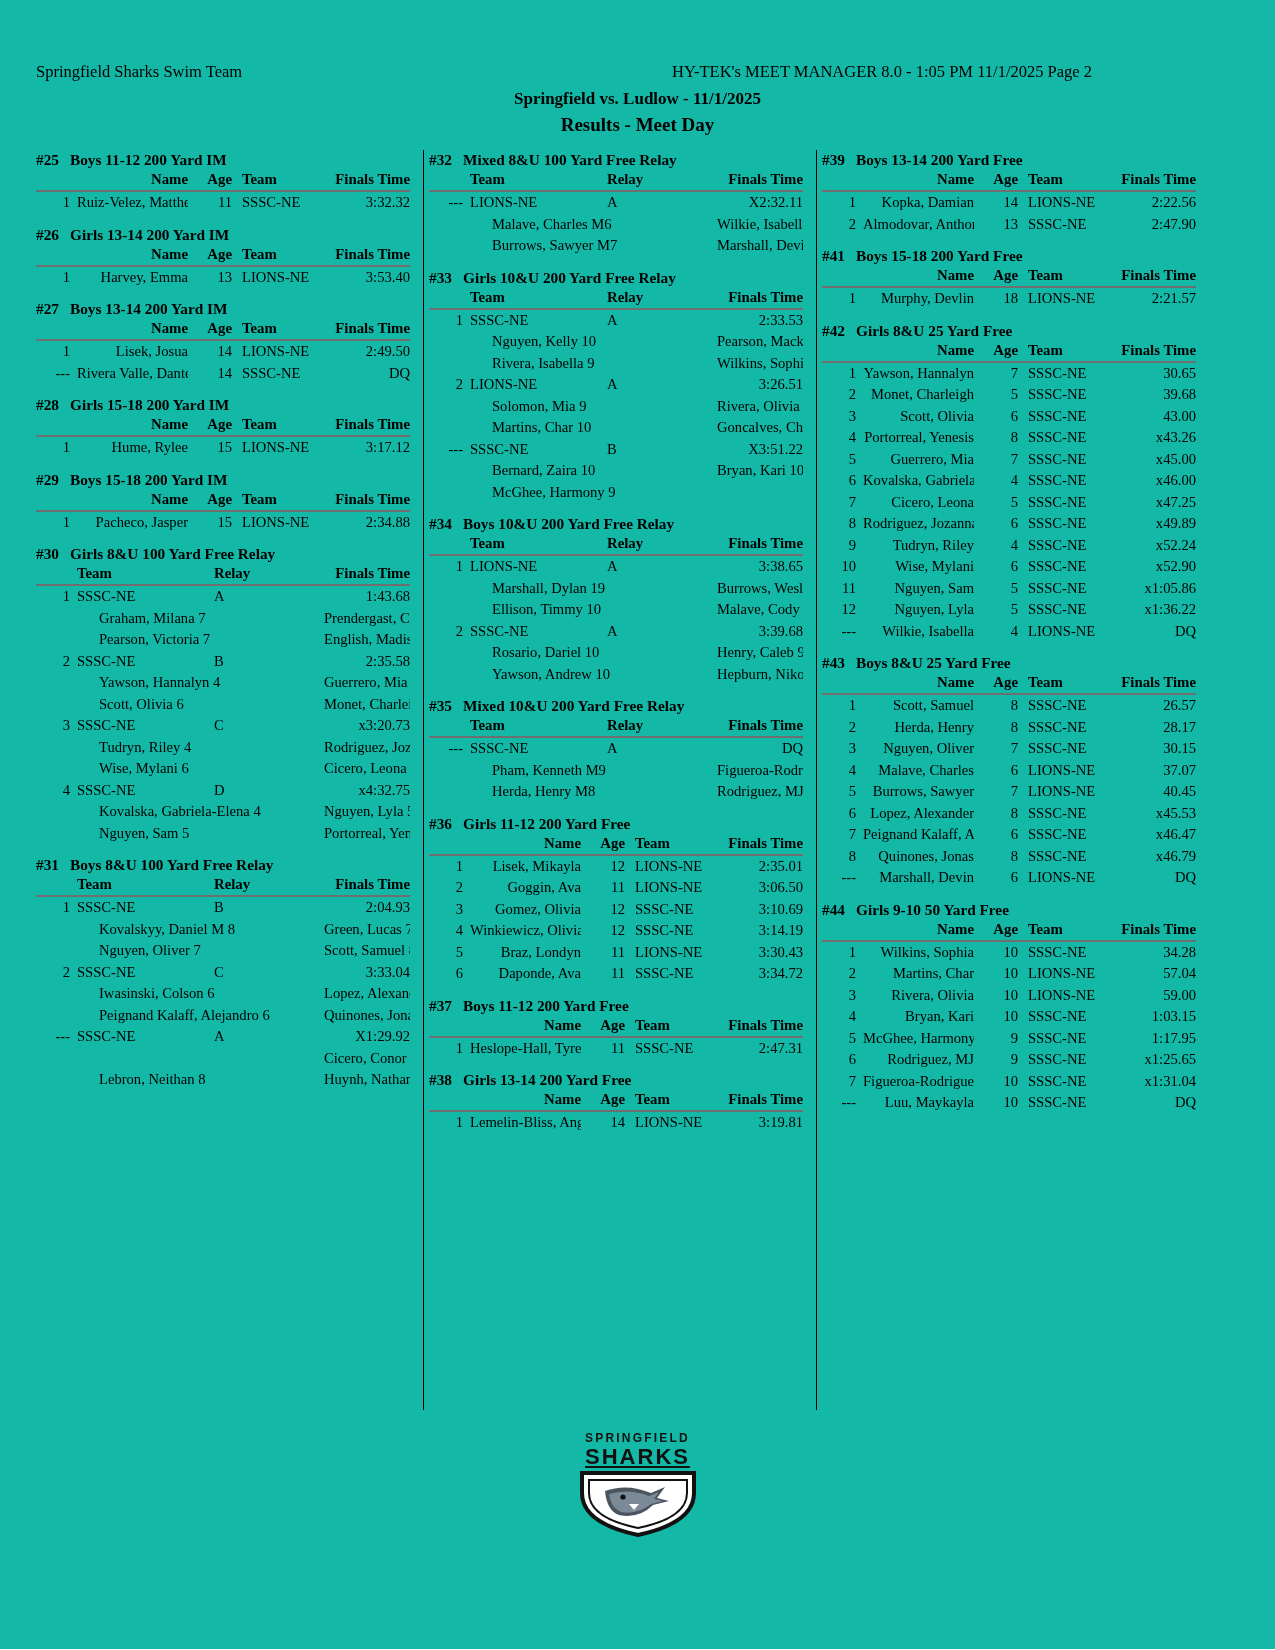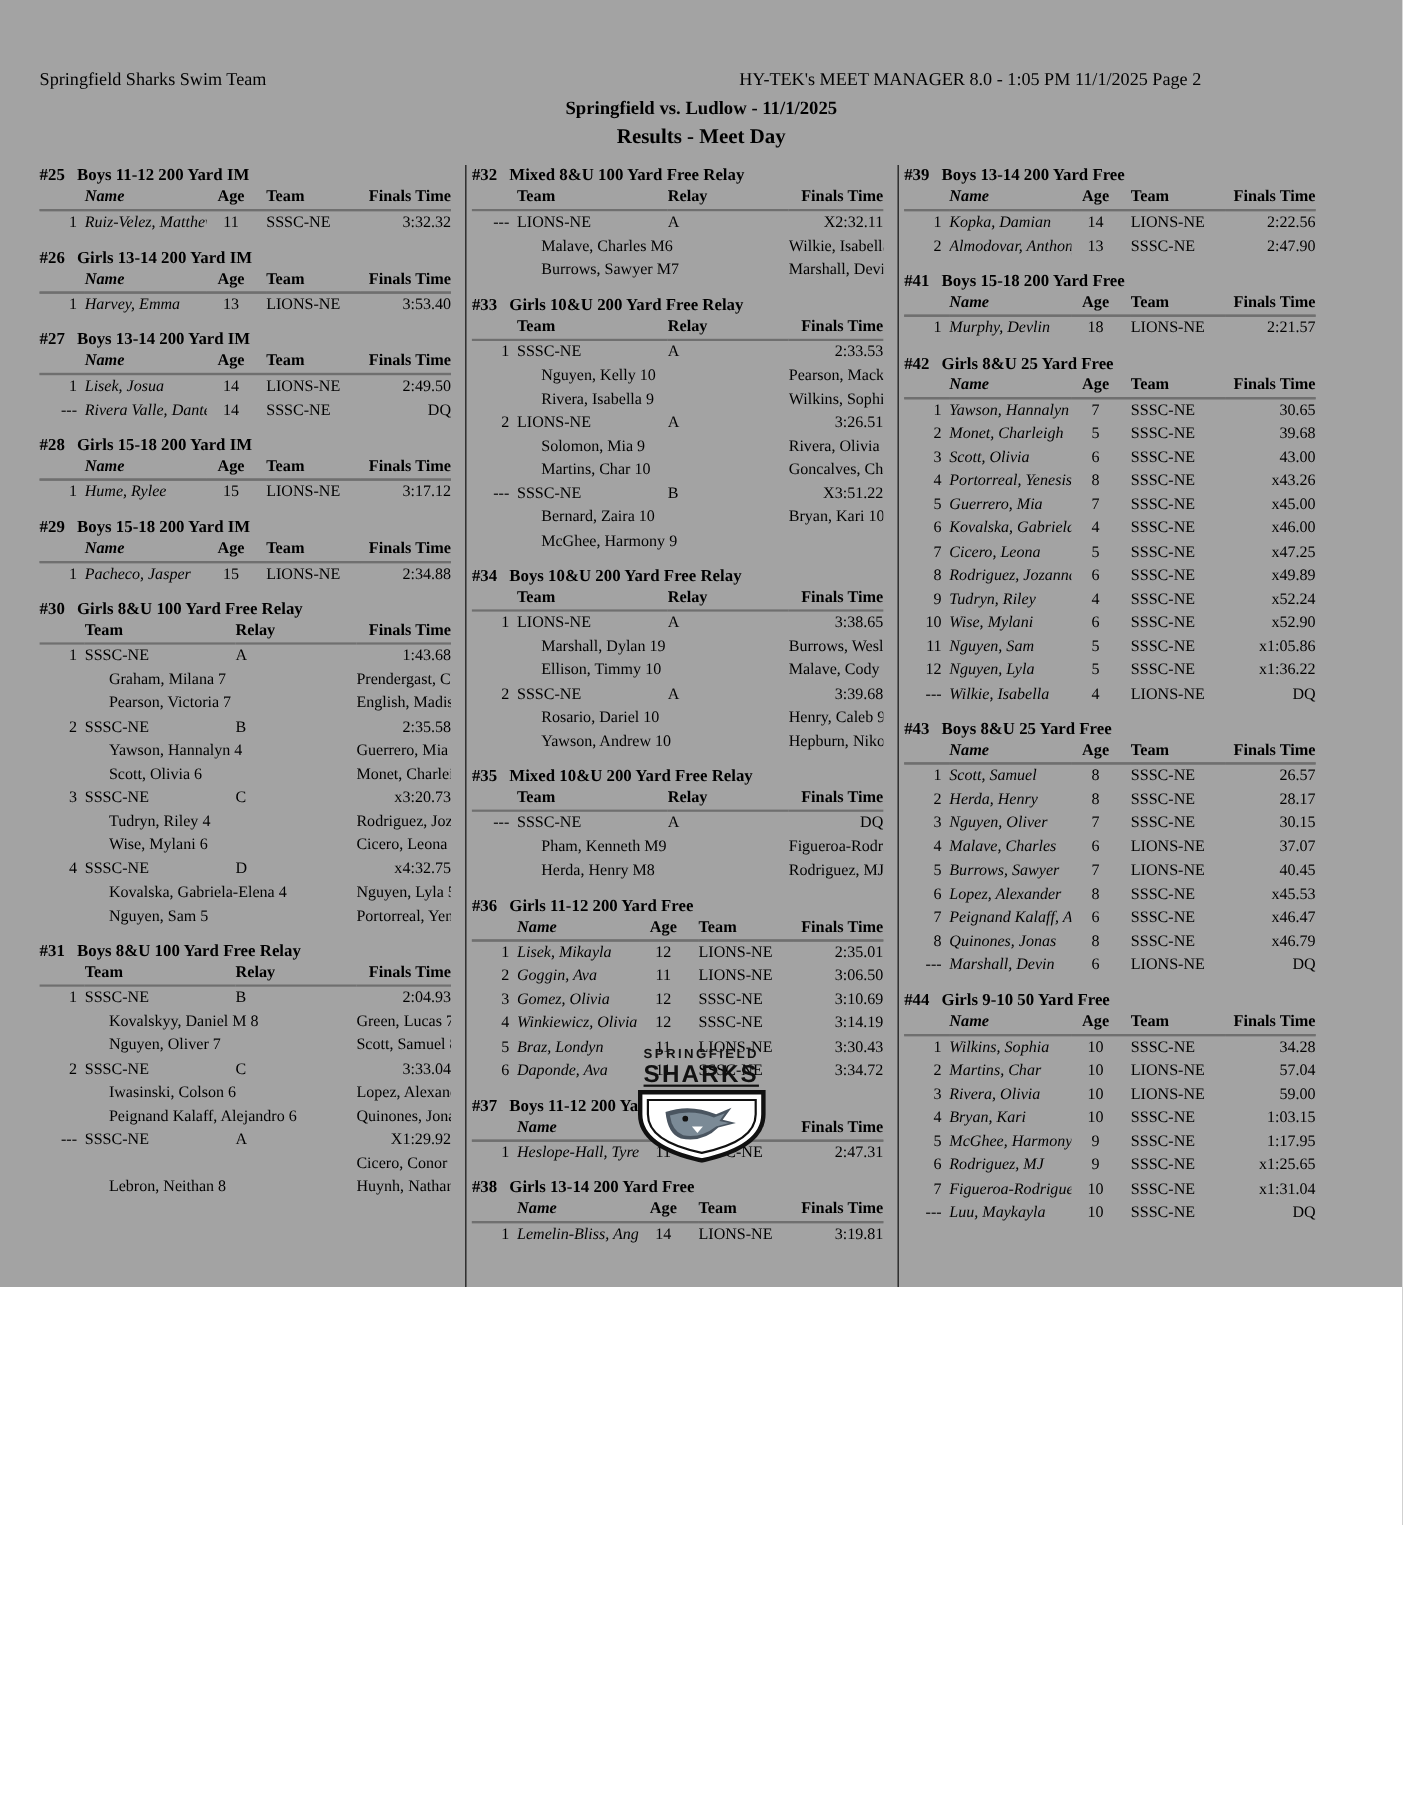--- a/index.html
+++ b/index.html
@@ -3,22 +3,22 @@
 <meta charset="utf-8">
 <style>
   html, body {
     margin: 0;
     padding: 0;
     background: #ffffff;
   }
   .page {
     position: relative;
     width: 1275px;
-    height: 1170px;
-    background: #a3a3a3;
+    height: 1649px;
+    background: #14b8a6;
     font-family: "Liberation Serif", "DejaVu Serif", serif;
     color: #000000;
     overflow: hidden;
   }
 
   
   .pg-header {
     position: absolute;
     top: 62px;
     left: 36px;
@@ -113,22 +113,22 @@
   table.res td {
     padding: 1px 0 1px 0;
     line-height: 19.5px;
     white-space: nowrap;
     overflow: hidden;
     text-overflow: clip;
   }
 
   
   .c-place { width: 34px;  text-align: right; padding-right: 7px !important; }
-  .c-name  { width: auto;  text-align: left; font-style: italic; }
-  .c-age   { width: 44px;  text-align: center; padding-right: 10px !important;}
+  .c-name  { width: auto;  text-align: right; }
+  .c-age   { width: 44px;  text-align: right; padding-right: 10px !important;}
   .c-team  { width: 86px;  text-align: left; }
   .c-time  { width: 82px;  text-align: right; }
 
   
   .r-place { width: 34px;  text-align: right; padding-right: 7px !important; }
   .r-team  { width: auto;  text-align: left; }
   .r-relay { width: 110px; text-align: left; }
   .r-time  { width: 86px;  text-align: right; }
 
   

